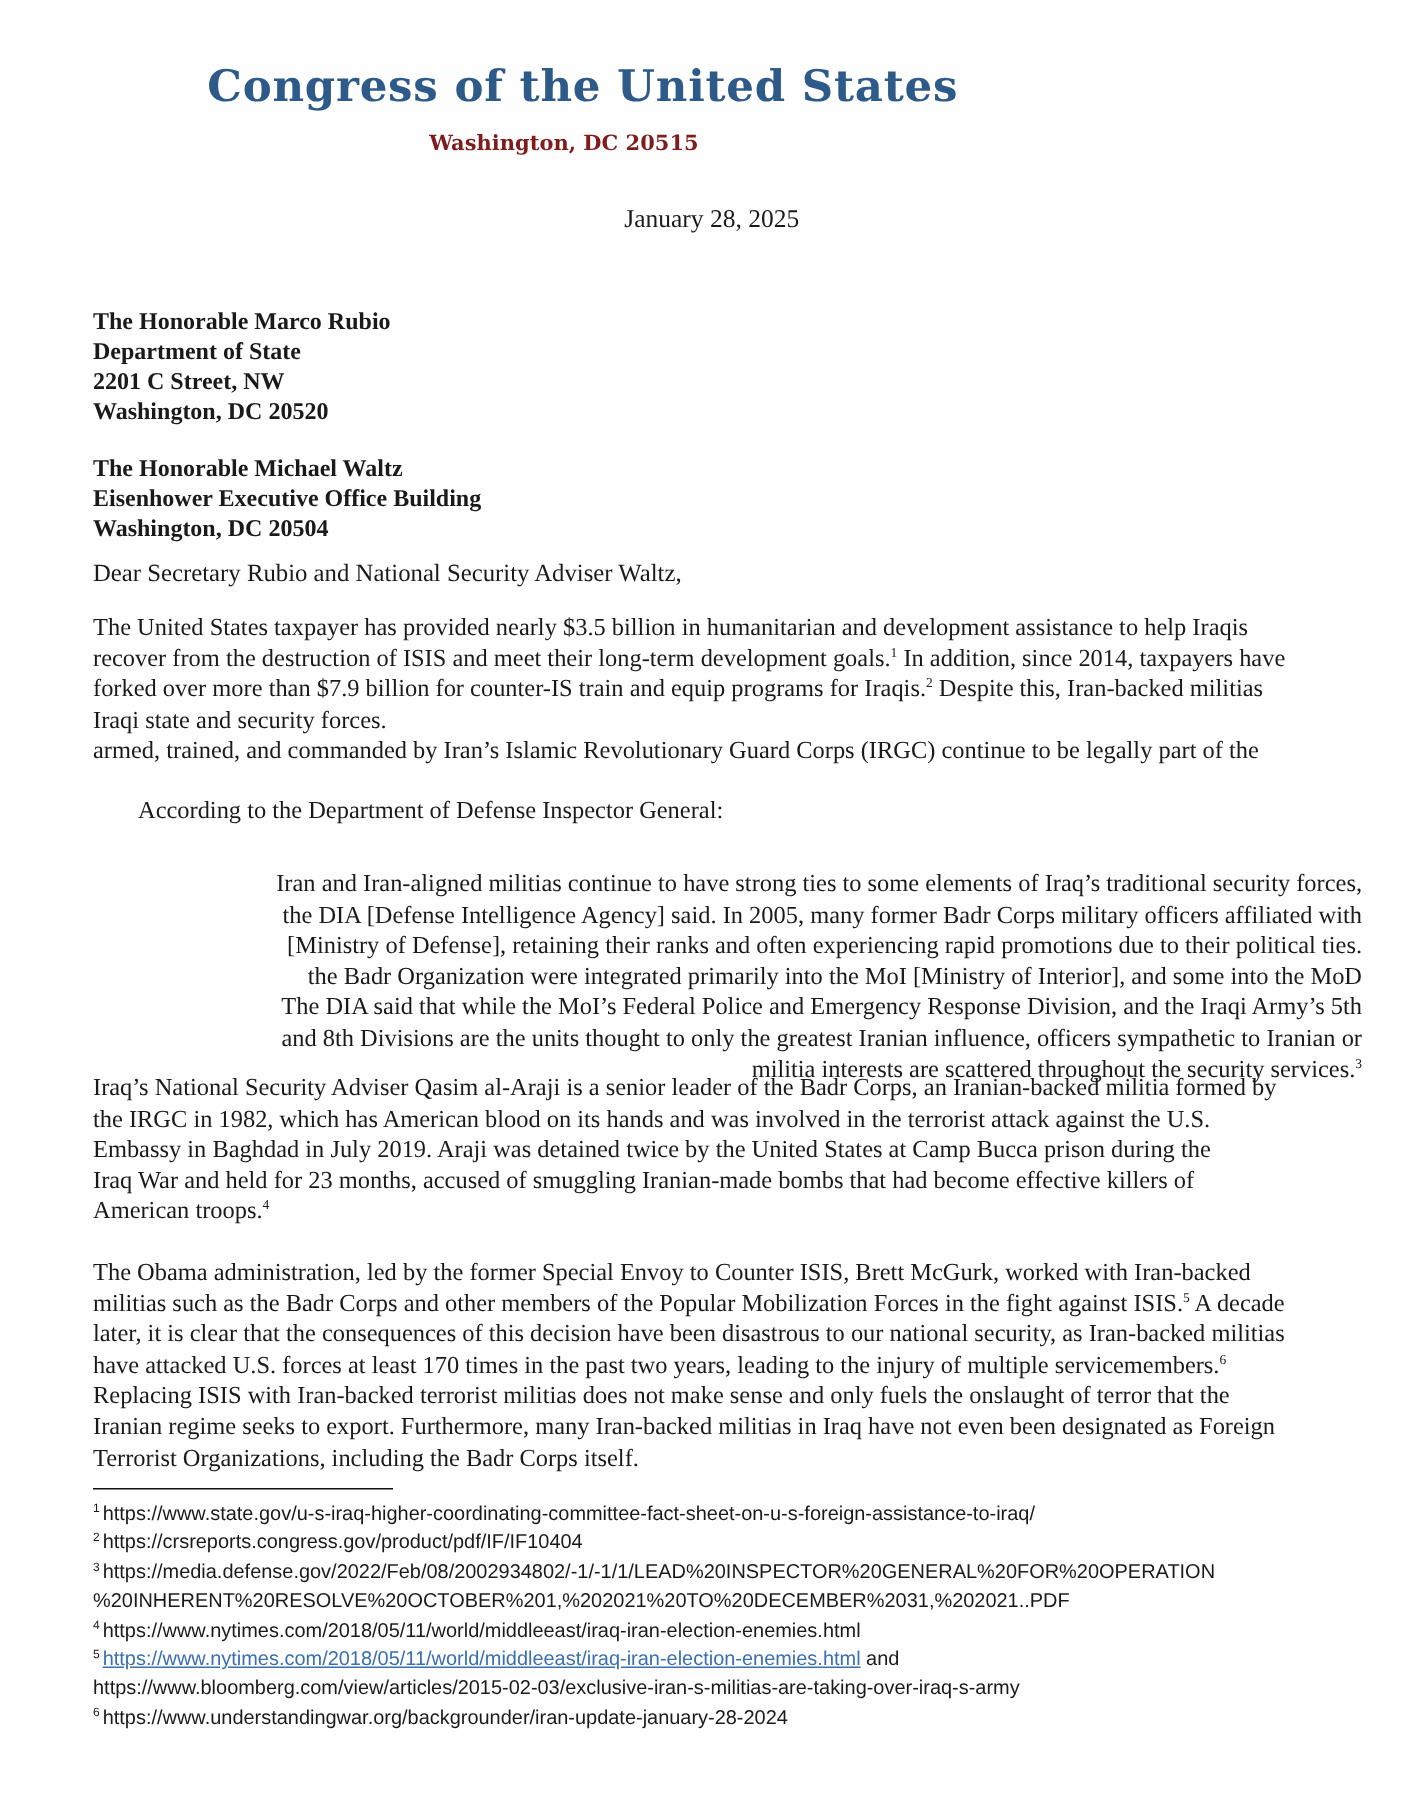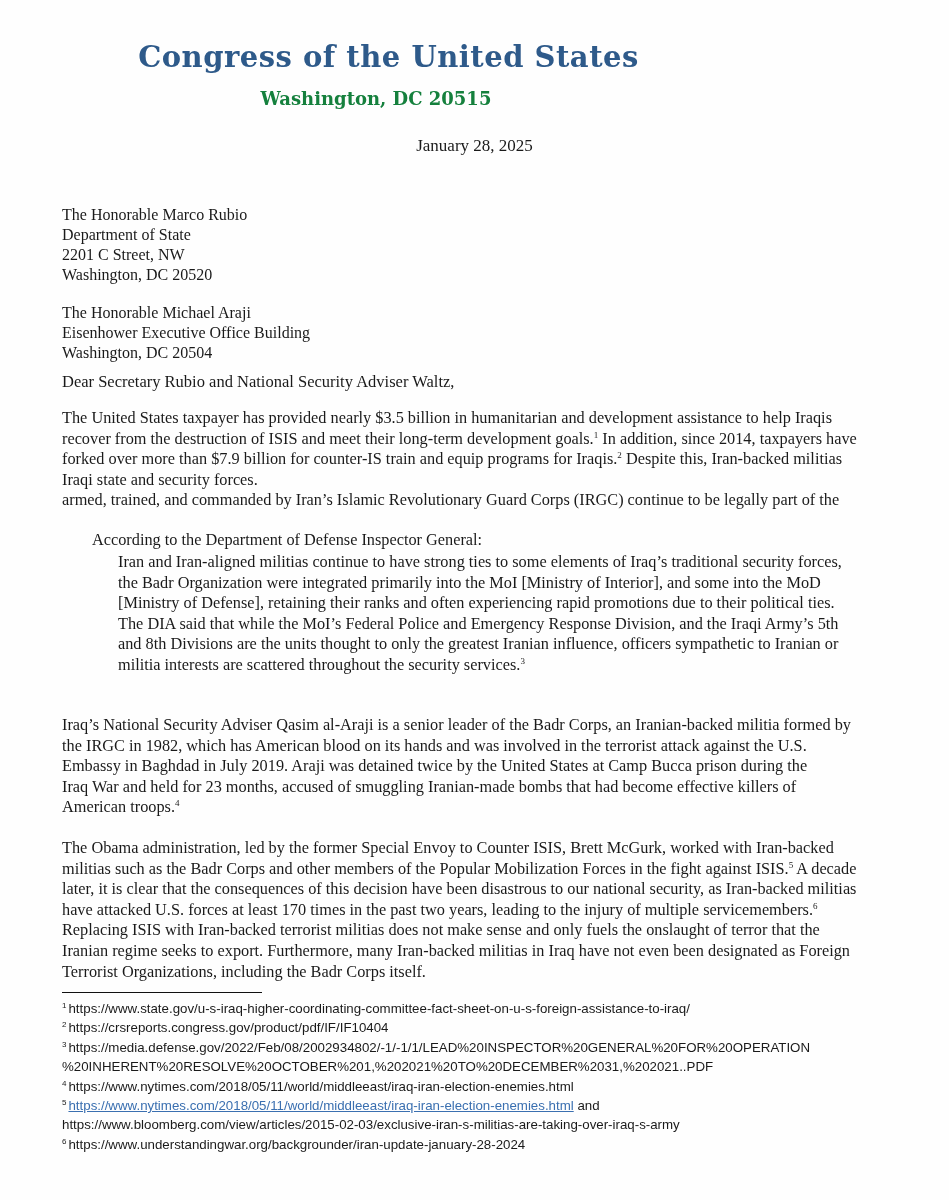--- a/index.html
+++ b/index.html
@@ -8,28 +8,28 @@
     font-family: "Liberation Serif", serif; color: #1a1a1a;
   }
   .page { position: absolute; left: 0; top: 0; width: 949px; height: 1200px; background: #fefefe; }
   .letterhead-title {
     position: absolute; left: 0; width: 777px; top: 40px; text-align: center;
     font-family: "DejaVu Serif", serif; font-weight: bold; font-size: 29px;
     color: #2e5a8a; letter-spacing: 0.5px;
   }
   .letterhead-sub {
     position: absolute; left: 0; width: 752px; top: 88px; text-align: center;
-    font-family: "DejaVu Serif", serif; font-weight: bold; font-size: 18px; color: #15803d;
+    font-family: "DejaVu Serif", serif; font-weight: bold; font-size: 14px; color: #7f1d1d;
   }
   .date {
     position: absolute; left: 0; width: 949px; top: 136px; text-align: center;
     font-size: 17px;
   }
   .addr { position: absolute; left: 62px; font-size: 16px; line-height: 20px; }
-  .addr div { white-space: nowrap; }
+  .addr div { white-space: nowrap; font-weight: bold; }
   .salutation { position: absolute; left: 62px; top: 372px; font-size: 16.5px; font-family: Liberation Serif, serif; }
   .para {
     position: absolute; left: 62px; width: 830px; font-size: 16.3px; line-height: 20.6px;
     text-align: left;
   }
   .line { white-space: nowrap; display: block; }
   .quote { left: 118px; width: 790px; }
   sup { font-size: 9px; vertical-align: 6px; line-height: 0; }
   .fn-rule { position: absolute; left: 62px; top: 992px; width: 200px; border-top: 1.5px solid #111; }
   .footnotes {
@@ -50,41 +50,42 @@
   <div class="date">January 28, 2025</div>
 
   <div class="addr" style="top:205px;">
     <div>The Honorable Marco Rubio</div>
     <div>Department of State</div>
     <div>2201 C Street, NW</div>
     <div>Washington, DC 20520</div>
   </div>
 
   <div class="addr" style="top:303px;">
-    <div>The Honorable Michael Araji</div>
+    <div>The Honorable Michael Waltz</div>
     <div>Eisenhower Executive Office Building</div>
     <div>Washington, DC 20504</div>
   </div>
 
   <div class="salutation">Dear Secretary Rubio and National Security Adviser Waltz,</div>
 
   <div class="para" style="top:408px;">
     <span class="line">The United States taxpayer has provided nearly $3.5 billion in humanitarian and development assistance to help Iraqis</span>
     <span class="line"><span>recover from the destruction of ISIS and meet their long-term development goals.</span><sup>1</sup><span> In addition, since 2014, taxpayers have</span></span>
     <span class="line"><span>forked over more than $7.9 billion for counter-IS train and equip programs for Iraqis.</span><sup>2</sup><span> Despite this, Iran-backed militias</span></span>
     <span class="line">Iraqi state and security forces.</span>
     <span class="line">armed, trained, and commanded by Iran’s Islamic Revolutionary Guard Corps (IRGC) continue to be legally part of the</span>
   </div>
 
   <div class="para" style="top:530px;margin-left:30px;">According to the Department of Defense Inspector General:</div>
 
-  <div class="para quote" style="top:552px;">
+  <div class="para quote" style="top:579px;text-align:right;">
     <span class="line">Iran and Iran-aligned militias continue to have strong ties to some elements of Iraq’s traditional security forces,</span>
+    <span class="line">the DIA [Defense Intelligence Agency]  said. In 2005, many former Badr Corps military officers affiliated with</span>
+    <span class="line">[Ministry of Defense], retaining their ranks and often experiencing rapid promotions due to their political ties.</span>
     <span class="line">the Badr Organization were integrated primarily into the MoI [Ministry of Interior], and some into the MoD</span>
-    <span class="line">[Ministry of Defense], retaining their ranks and often experiencing rapid promotions due to their political ties.</span>
     <span class="line">The DIA said that while the MoI’s Federal Police and Emergency Response Division, and the Iraqi Army’s 5th</span>
     <span class="line">and 8th Divisions are the units thought to only the greatest Iranian influence, officers sympathetic to Iranian or</span>
     <span class="line"><span>militia interests are scattered throughout the security services.</span><sup>3</sup></span>
   </div>
 
   <div class="para" style="top:715px;">
     <span class="line">Iraq’s National Security Adviser Qasim al-Araji is a senior leader of the Badr Corps, an Iranian-backed militia formed by</span>
     <span class="line">the IRGC in 1982, which has American blood on its hands and was involved in the terrorist attack against the U.S.</span>
     <span class="line">Embassy in Baghdad in July 2019. Araji was detained twice by the United States at Camp Bucca prison during the</span>
     <span class="line">Iraq War and held for 23 months, accused of smuggling Iranian-made bombs that had become effective killers of</span>

